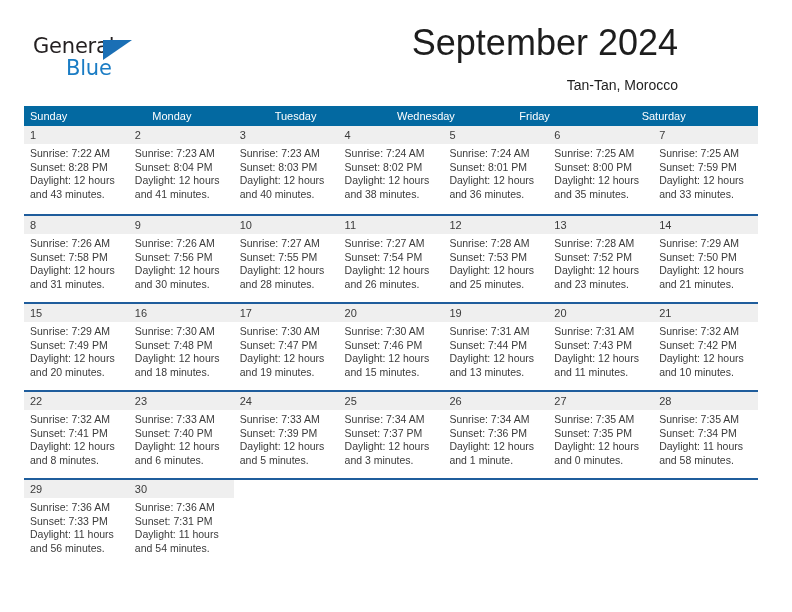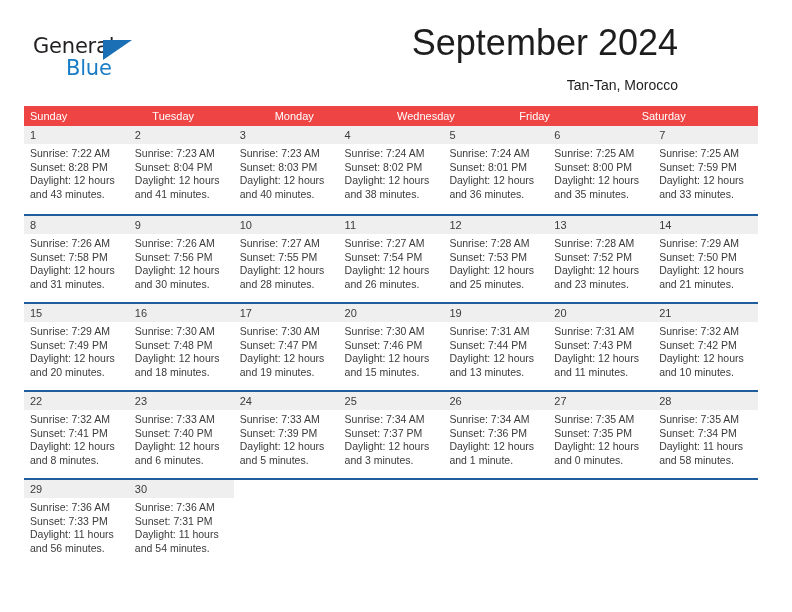--- a/index.html
+++ b/index.html
@@ -86,21 +86,21 @@
 
   
   .calendar {
     position: absolute;
     left: 24px;
     top: 106px;
     width: 734px;
   }
   .weekday-row {
     display: flex;
-    background: #ef4444;
+    background: #0369a1;
     height: 20px;
   }
   .weekday {
     flex: 1 1 0;
     min-width: 0;
     color: #ffffff;
     font-size: 11px;
     line-height: 20px;
     padding-left: 6px;
     box-sizing: border-box;
@@ -159,22 +159,22 @@
     </div>
     <div class="title-block">
       <div class="month-title">September 2024</div>
       <div class="location">Tan-Tan, Morocco</div>
     </div>
   </div>
 
   <div class="calendar">
     <div class="weekday-row" id="weekday-row">
         <div class="weekday">Sunday</div>
+        <div class="weekday">Monday</div>
         <div class="weekday">Tuesday</div>
-        <div class="weekday">Monday</div>
         <div class="weekday">Wednesday</div>
         <div class="weekday">Friday</div>
         <div class="weekday">Saturday</div>
       </div>
     <div id="weeks-container">
         <div class="week">
           <div class="day">
             <div class="day-num-band">
               <span class="day-num">1</span>
             </div>

